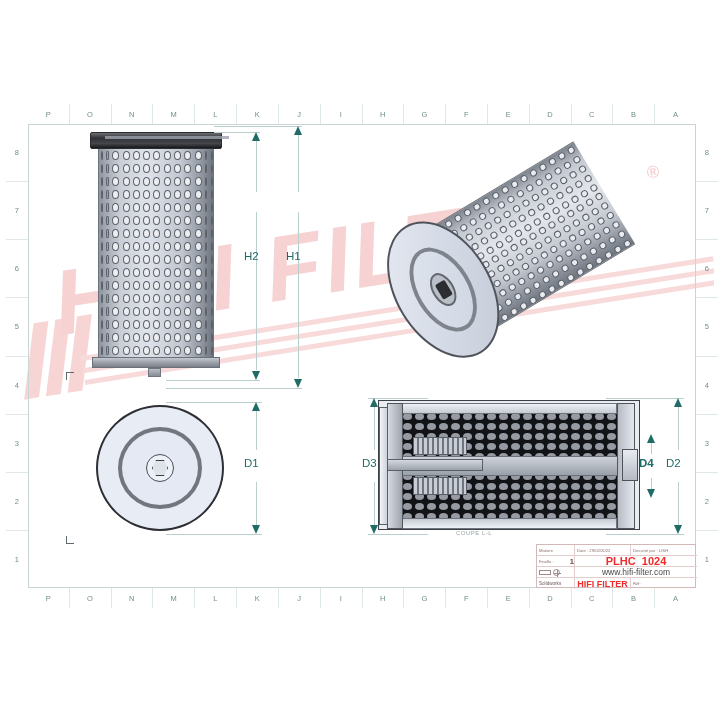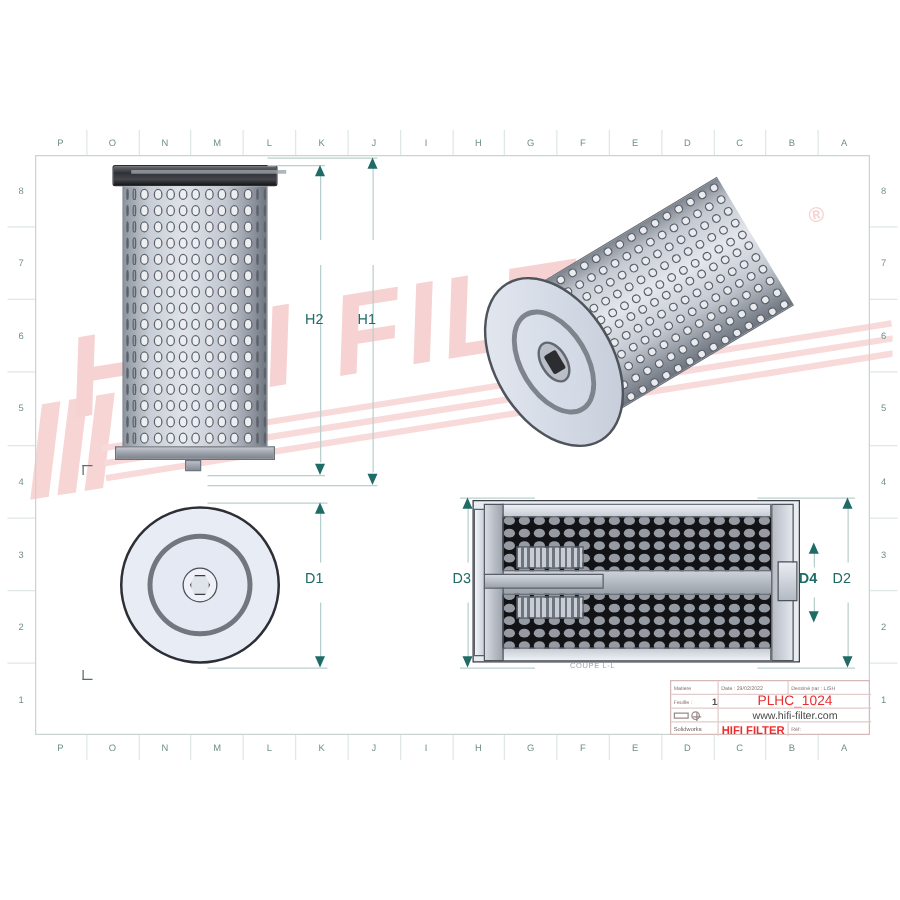--- a/index.html
+++ b/index.html
@@ -352,21 +352,21 @@
     border-bottom: 1px solid #e2cccc;
     padding: 1px 2px;
     overflow: hidden;
     display: flex;
     align-items: center;
     white-space: nowrap;
   }
   .tb.lastcol { border-right: none; }
   .tb.lastrow { border-bottom: none; }
   .tb-part {
-    font-size: 11px; font-weight: normal; color: #ee2c2c;
+    font-size: 11px; font-weight: bold; color: #ee2c2c;
     justify-content: center;
   }
   .tb-web {
     font-size: 8.5px; color: #4a4a4a; justify-content: center;
   }
   .tb-brand {
     font-size: 9px; font-weight: bold; color: #ee2c2c; justify-content: center;
   }
   .tb-feuille { font-size: 4.2px; }
   .tb-feuille b { font-size: 7.5px; color: #55504f; margin-left: 16px; font-weight: bold; }

